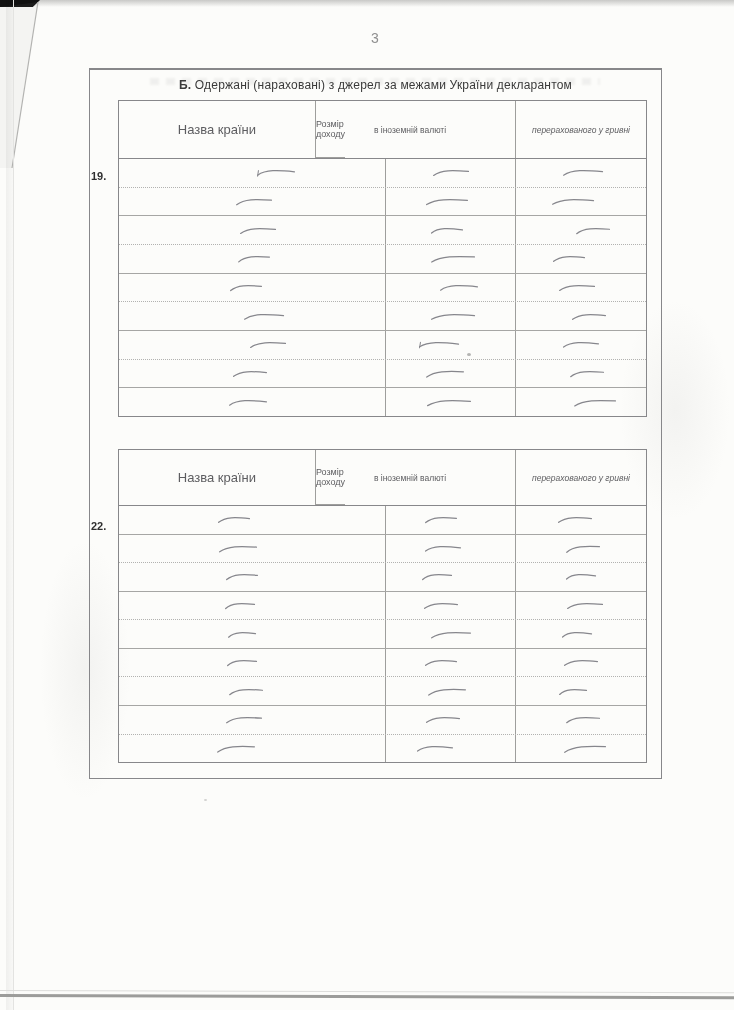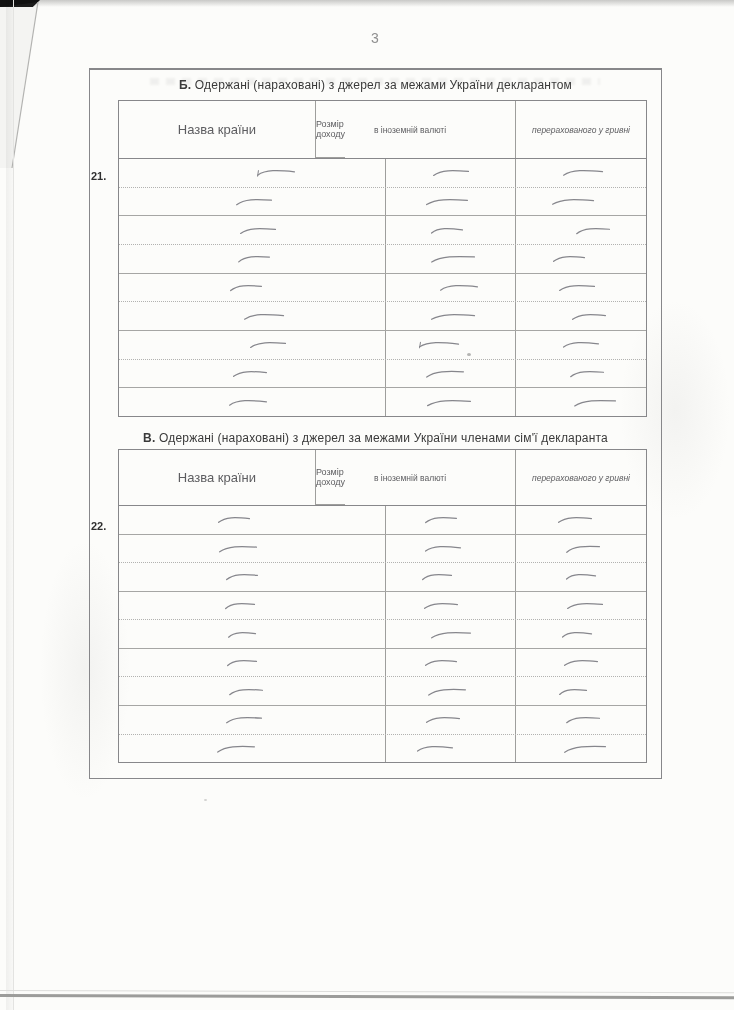--- a/index.html
+++ b/index.html
@@ -93,21 +93,21 @@
   <div class="smudge" style="left:620px;top:300px;width:110px;height:220px;"></div>
 
   <div class="page-number">3</div>
 
   <div class="outer-box"></div>
 
   <div class="section-title t-b">
     <b>Б.</b>
     <span>Одержані (нараховані) з джерел за межами України декларантом</span>
   </div>
-  <div class="item-number n-21">21.</div>
+  <div class="item-number n-21">19.</div>
 
   <div class="ftable tbl-b">
     <div class="thead">
       <div class="th-country">Назва країни</div>
       <div class="th-income">
         <div class="th-income-top">Розмір доходу</div>
         <div class="th-sub">
           <div class="th-sub-cell">в іноземній валюті</div>
           <div class="th-sub-cell">перерахованого у гривні</div>
         </div>
@@ -265,24 +265,20 @@
           </div>
           <div class="tcell c2">
             <svg width="44" height="9" viewBox="0 0 44 9" style="transform: translateX(14px) rotate(-4deg);">
               <path d="M1.5 6.5 C 11 1.2, 24.200000000000003 2.2, 42.5 4.4" stroke="#86868c" stroke-width="1.25" fill="none" stroke-linecap="round"></path>
             </svg>
           </div>
         </div>
       </div>
   </div>
 
-  <div class="section-title t-v">
-    <b>В.</b>
-    <span>Одержані (нараховані) з джерел за межами України членами сім'ї декларанта</span>
-  </div>
   <div class="item-number n-22">22.</div>
 
   <div class="ftable tbl-v">
     <div class="thead">
       <div class="th-country">Назва країни</div>
       <div class="th-income">
         <div class="th-income-top">Розмір доходу</div>
         <div class="th-sub">
           <div class="th-sub-cell">в іноземній валюті</div>
           <div class="th-sub-cell">перерахованого у гривні</div>

